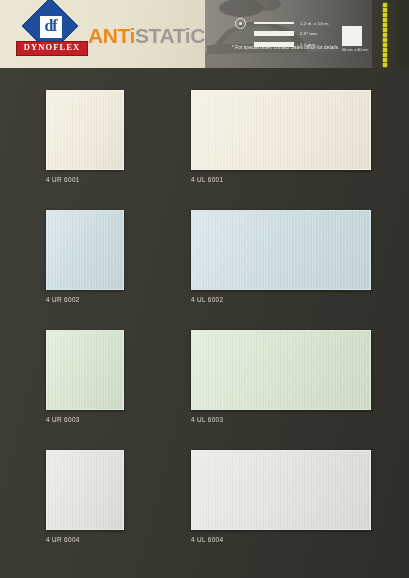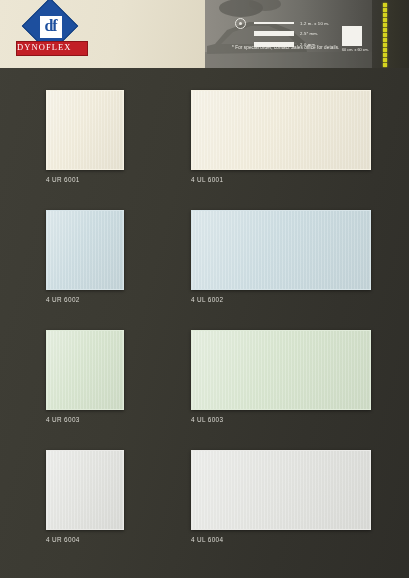--- a/index.html
+++ b/index.html
@@ -29,22 +29,22 @@
   .diamond{position:absolute;left:14px;top:1px;width:40px;height:40px;
     background:#1d4f9e;transform:rotate(45deg);
     box-shadow:inset 0 0 0 1px #15407f;}
   .diamond-inner{position:absolute;left:23px;top:10px;width:22px;height:22px;
     background:#ffffff;border:1px solid #1d4f9e;}
   .mono{position:absolute;left:23px;top:9px;width:23px;height:23px;
     font-family:"Liberation Serif", serif;font-weight:bold;font-size:16px;
     color:#1d4f9e;text-align:center;line-height:23px;letter-spacing:-1px;}
   .logo-band{position:absolute;left:0px;top:36px;width:70px;height:13px;
     background:#c21f26;border:1px solid #8d1217;}
-  .logo-band span{display:block;color:#ffffff;font-size:8.5px;font-weight:normal;
-    letter-spacing:1.1px;line-height:11px;
+  .logo-band span{display:block;color:#ffffff;font-size:8.5px;font-weight:bold;
+    letter-spacing:1.1px;text-align:center;line-height:11px;
     font-family:"Liberation Serif", serif;}
 
   
   .wordmark{position:absolute;left:88px;top:24px;font-size:21px;font-weight:bold;
     letter-spacing:-.4px;white-space:nowrap;}
   .wm-a{color:#e98b1f;}
   .wm-b{color:#9b9a94;}
 
   
   .specs{position:absolute;left:232px;top:16px;width:140px;height:46px;}
@@ -116,20 +116,23 @@
 
     <div class="logo">
       <div class="diamond"></div>
       <div class="diamond-inner"></div>
       <div class="mono">df</div>
       <div class="logo-band">
         <span>DYNOFLEX</span>
       </div>
     </div>
 
+    <div class="wordmark">
+      <span class="wm-a">ANTi</span><span class="wm-b">STATiC</span>
+    </div>
 
     <div class="specs">
       <div class="roll-ico"></div>
       <div class="spec-row r1"></div>
       <div class="spec-row r2"></div>
       <div class="spec-row r3"></div>
       <div class="spec-txt t1">1.2 m. x 10 m.</div>
       <div class="spec-txt t2">2.5* mm.</div>
       <div class="spec-txt t3">2.0  mm.</div>
       <div class="tile-ico"></div>

